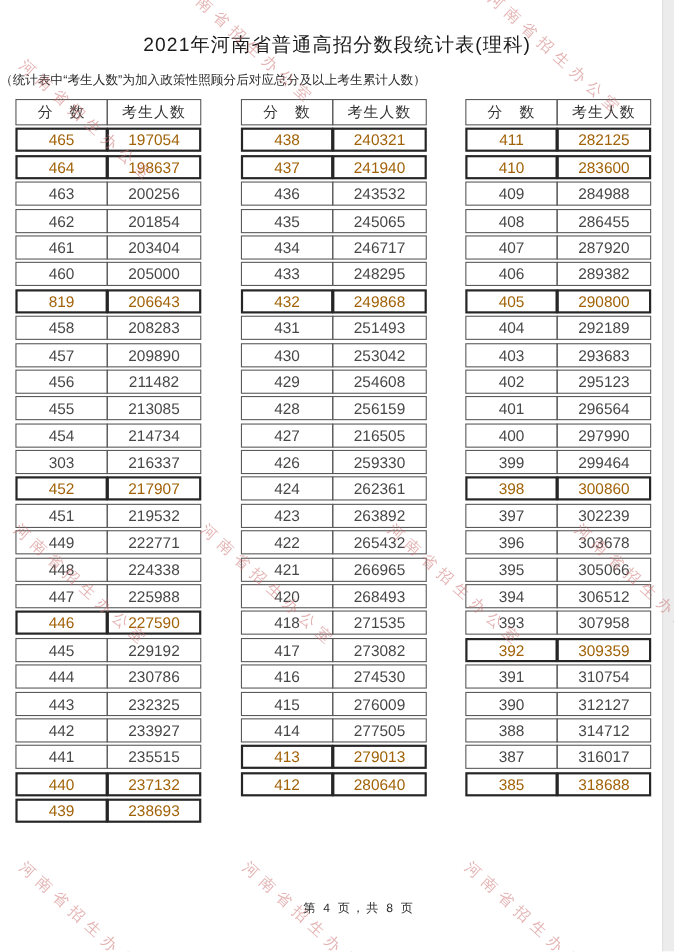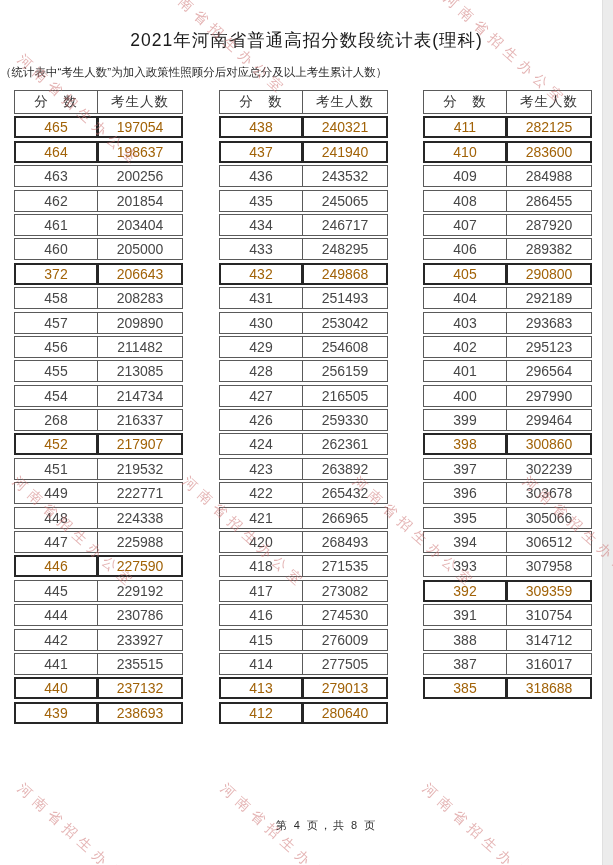--- a/index.html
+++ b/index.html
@@ -91,21 +91,21 @@
       </div>
       <div class="row">
         <div class="cell score">461</div>
         <div class="cell count">203404</div>
       </div>
       <div class="row">
         <div class="cell score">460</div>
         <div class="cell count">205000</div>
       </div>
       <div class="row hv">
-        <div class="cell score">372</div>
+        <div class="cell score">819</div>
         <div class="cell count">206643</div>
       </div>
       <div class="row">
         <div class="cell score">458</div>
         <div class="cell count">208283</div>
       </div>
       <div class="row">
         <div class="cell score">457</div>
         <div class="cell count">209890</div>
       </div>
@@ -115,21 +115,21 @@
       </div>
       <div class="row">
         <div class="cell score">455</div>
         <div class="cell count">213085</div>
       </div>
       <div class="row">
         <div class="cell score">454</div>
         <div class="cell count">214734</div>
       </div>
       <div class="row">
-        <div class="cell score">268</div>
+        <div class="cell score">303</div>
         <div class="cell count">216337</div>
       </div>
       <div class="row hv">
         <div class="cell score">452</div>
         <div class="cell count">217907</div>
       </div>
       <div class="row">
         <div class="cell score">451</div>
         <div class="cell count">219532</div>
       </div>
@@ -149,20 +149,24 @@
         <div class="cell score">446</div>
         <div class="cell count">227590</div>
       </div>
       <div class="row">
         <div class="cell score">445</div>
         <div class="cell count">229192</div>
       </div>
       <div class="row">
         <div class="cell score">444</div>
         <div class="cell count">230786</div>
+      </div>
+      <div class="row">
+        <div class="cell score">443</div>
+        <div class="cell count">232325</div>
       </div>
       <div class="row">
         <div class="cell score">442</div>
         <div class="cell count">233927</div>
       </div>
       <div class="row">
         <div class="cell score">441</div>
         <div class="cell count">235515</div>
       </div>
       <div class="row hv">
@@ -363,20 +367,24 @@
       </div>
       <div class="row hv">
         <div class="cell score">392</div>
         <div class="cell count">309359</div>
       </div>
       <div class="row">
         <div class="cell score">391</div>
         <div class="cell count">310754</div>
       </div>
       <div class="row">
+        <div class="cell score">390</div>
+        <div class="cell count">312127</div>
+      </div>
+      <div class="row">
         <div class="cell score">388</div>
         <div class="cell count">314712</div>
       </div>
       <div class="row">
         <div class="cell score">387</div>
         <div class="cell count">316017</div>
       </div>
       <div class="row hv">
         <div class="cell score">385</div>
         <div class="cell count">318688</div>

